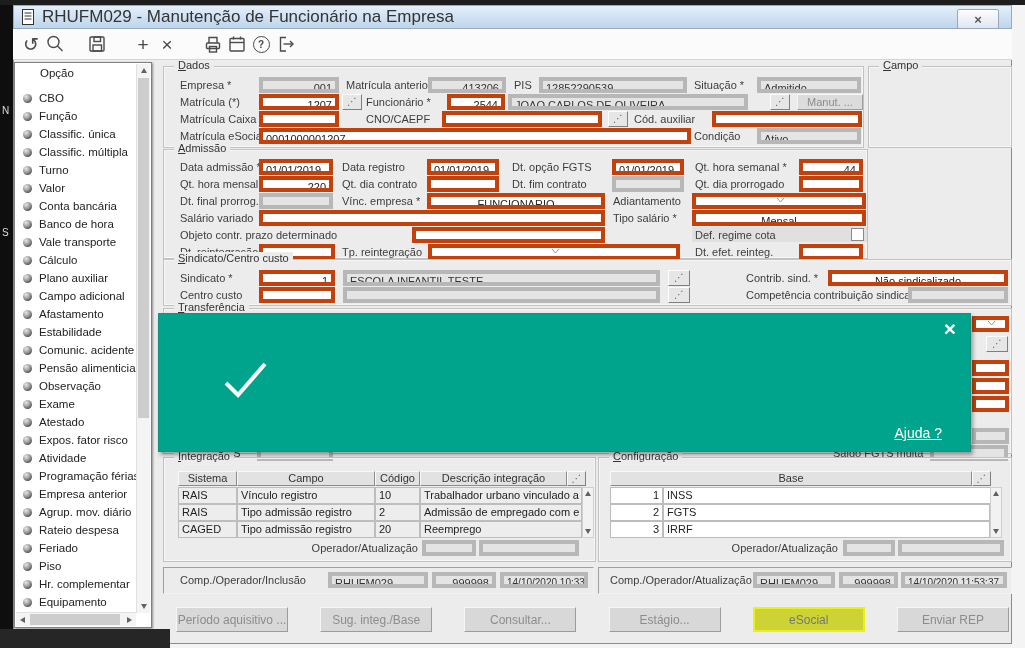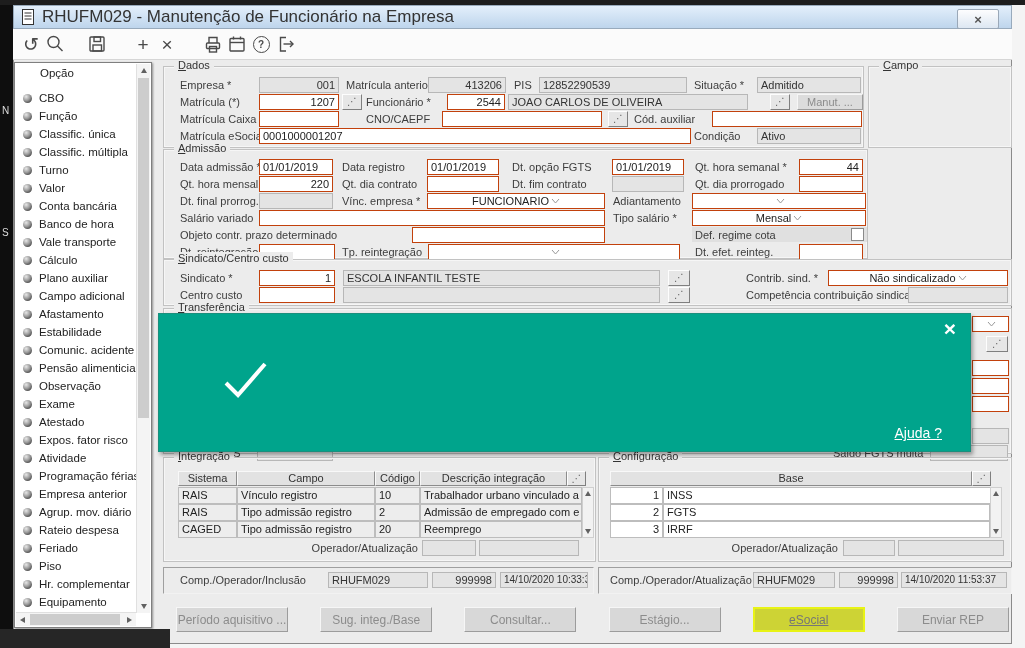--- a/index.html
+++ b/index.html
@@ -41,43 +41,43 @@
   .tri-up{width:0;height:0;border-left:3.5px solid transparent;border-right:3.5px solid transparent;border-bottom:5px solid #616161;}
   .tri-dn{width:0;height:0;border-left:3.5px solid transparent;border-right:3.5px solid transparent;border-top:5px solid #616161;}
   .tri-lf{width:0;height:0;border-top:3.5px solid transparent;border-bottom:3.5px solid transparent;border-right:5px solid #616161;}
   .tri-rt{width:0;height:0;border-top:3.5px solid transparent;border-bottom:3.5px solid transparent;border-left:5px solid #616161;}
   
   .grp{position:absolute;border:1px solid #c2c2c2;box-shadow:inset 0 0 0 1px #f6f6f6;box-sizing:border-box;}
   .cap{position:absolute;top:-8px;left:10px;background:#ececec;padding:0 4px;font-size:11px;color:#333;}
   .cap::first-letter{text-decoration:underline;}
   .lb{position:absolute;height:15px;line-height:15px;font-size:11px;color:#3d3d3d;white-space:nowrap;}
   .fi{position:absolute;height:16px;line-height:14px;font-size:11px;padding:0 3px;box-sizing:border-box;
-      border:1px solid #c2410c;background:#fff;color:#222;overflow:hidden;white-space:nowrap;}
+      border:4px solid #c2410c;background:#fff;color:#222;overflow:hidden;white-space:nowrap;}
   .ro{background:#e4e4e4;border-color:#b7b7b7;color:#333;}
   .rt{text-align:right;}
   .fs10{font-size:10px;}
-  .sel{display:flex;justify-content:center;align-items:center;}
+  .sel{display:flex;justify-content:space-between;align-items:center;flex-direction:column;}
   .lkp{position:absolute;width:20px;height:16px;box-sizing:border-box;background:#e6e6e6;text-align:center;
        border:1px solid;border-color:#fdfdfd #7f7f7f #7f7f7f #fdfdfd;font-size:10px;color:#666;line-height:13px;}
   .cb{position:absolute;width:13px;height:13px;background:#fff;border:1px solid #8a8a8a;box-sizing:border-box;}
   .band{position:absolute;background:#e0e0e0;height:15px;}
   
   .hc{position:absolute;height:15px;box-sizing:border-box;background:#e2e2e2;border:1px solid;
       border-color:#f8f8f8 #8c8c8c #8c8c8c #f8f8f8;font-size:11px;color:#333;text-align:center;line-height:13px;
       overflow:hidden;white-space:nowrap;}
   .tc{position:absolute;height:17px;box-sizing:border-box;background:#ededed;border:1px solid #bdbdbd;
       font-size:11px;color:#222;line-height:15px;padding:0 3px;overflow:hidden;white-space:nowrap;}
   .tcw{background:#fff;}
   .gscroll{position:absolute;width:12px;background:#f2f2f2;border:1px solid #cfcfcf;box-sizing:border-box;}
   
   .panel{position:absolute;height:27px;border:1px solid;border-color:#9f9f9f #f2f2f2 #f2f2f2 #9f9f9f;box-sizing:border-box;}
   .btnrow{position:absolute;left:176px;top:607px;width:833px;height:26px;display:flex;justify-content:space-between;z-index:3;}
   .btnb{flex:0 0 112px;height:25px;background:#d8d8d8;border:1px solid;border-color:#f6f6f6 #9c9c9c #9c9c9c #f6f6f6;
         color:#8c8c8c;font-size:12px;display:flex;align-items:center;justify-content:center;box-sizing:border-box;}
-  .btn-esocial{background:#cdd335;border:2px solid #e8f315;color:#767676;text-decoration:underline;}
+  .btn-esocial{background:#cdd335;border:2px solid #e8f315;color:#767676;}
   .minibtn{position:absolute;height:16px;background:#dcdcdc;border:1px solid;border-color:#f6f6f6 #9c9c9c #9c9c9c #f6f6f6;
            color:#8c8c8c;font-size:11px;display:flex;align-items:center;justify-content:center;box-sizing:border-box;}
   
   .toast{left:158px;top:313px;width:813px;height:139px;background:#00a48c;z-index:50;
          box-shadow:2px 3px 4px rgba(0,0,0,.35);border:1px solid #1a8f7d;box-sizing:border-box;}
   .toast-close{position:absolute;right:14px;top:4px;font-size:21px;color:#fff;line-height:1;font-weight:bold;}
   .toast-msg{position:absolute;left:132px;top:58px;font-size:19px;color:#fff;}
   .toast-help{position:absolute;right:28px;bottom:10px;font-size:14px;color:#fff;text-decoration:underline;}
   .chev{flex:0 0 9px;margin-left:2px;}
 </style>

